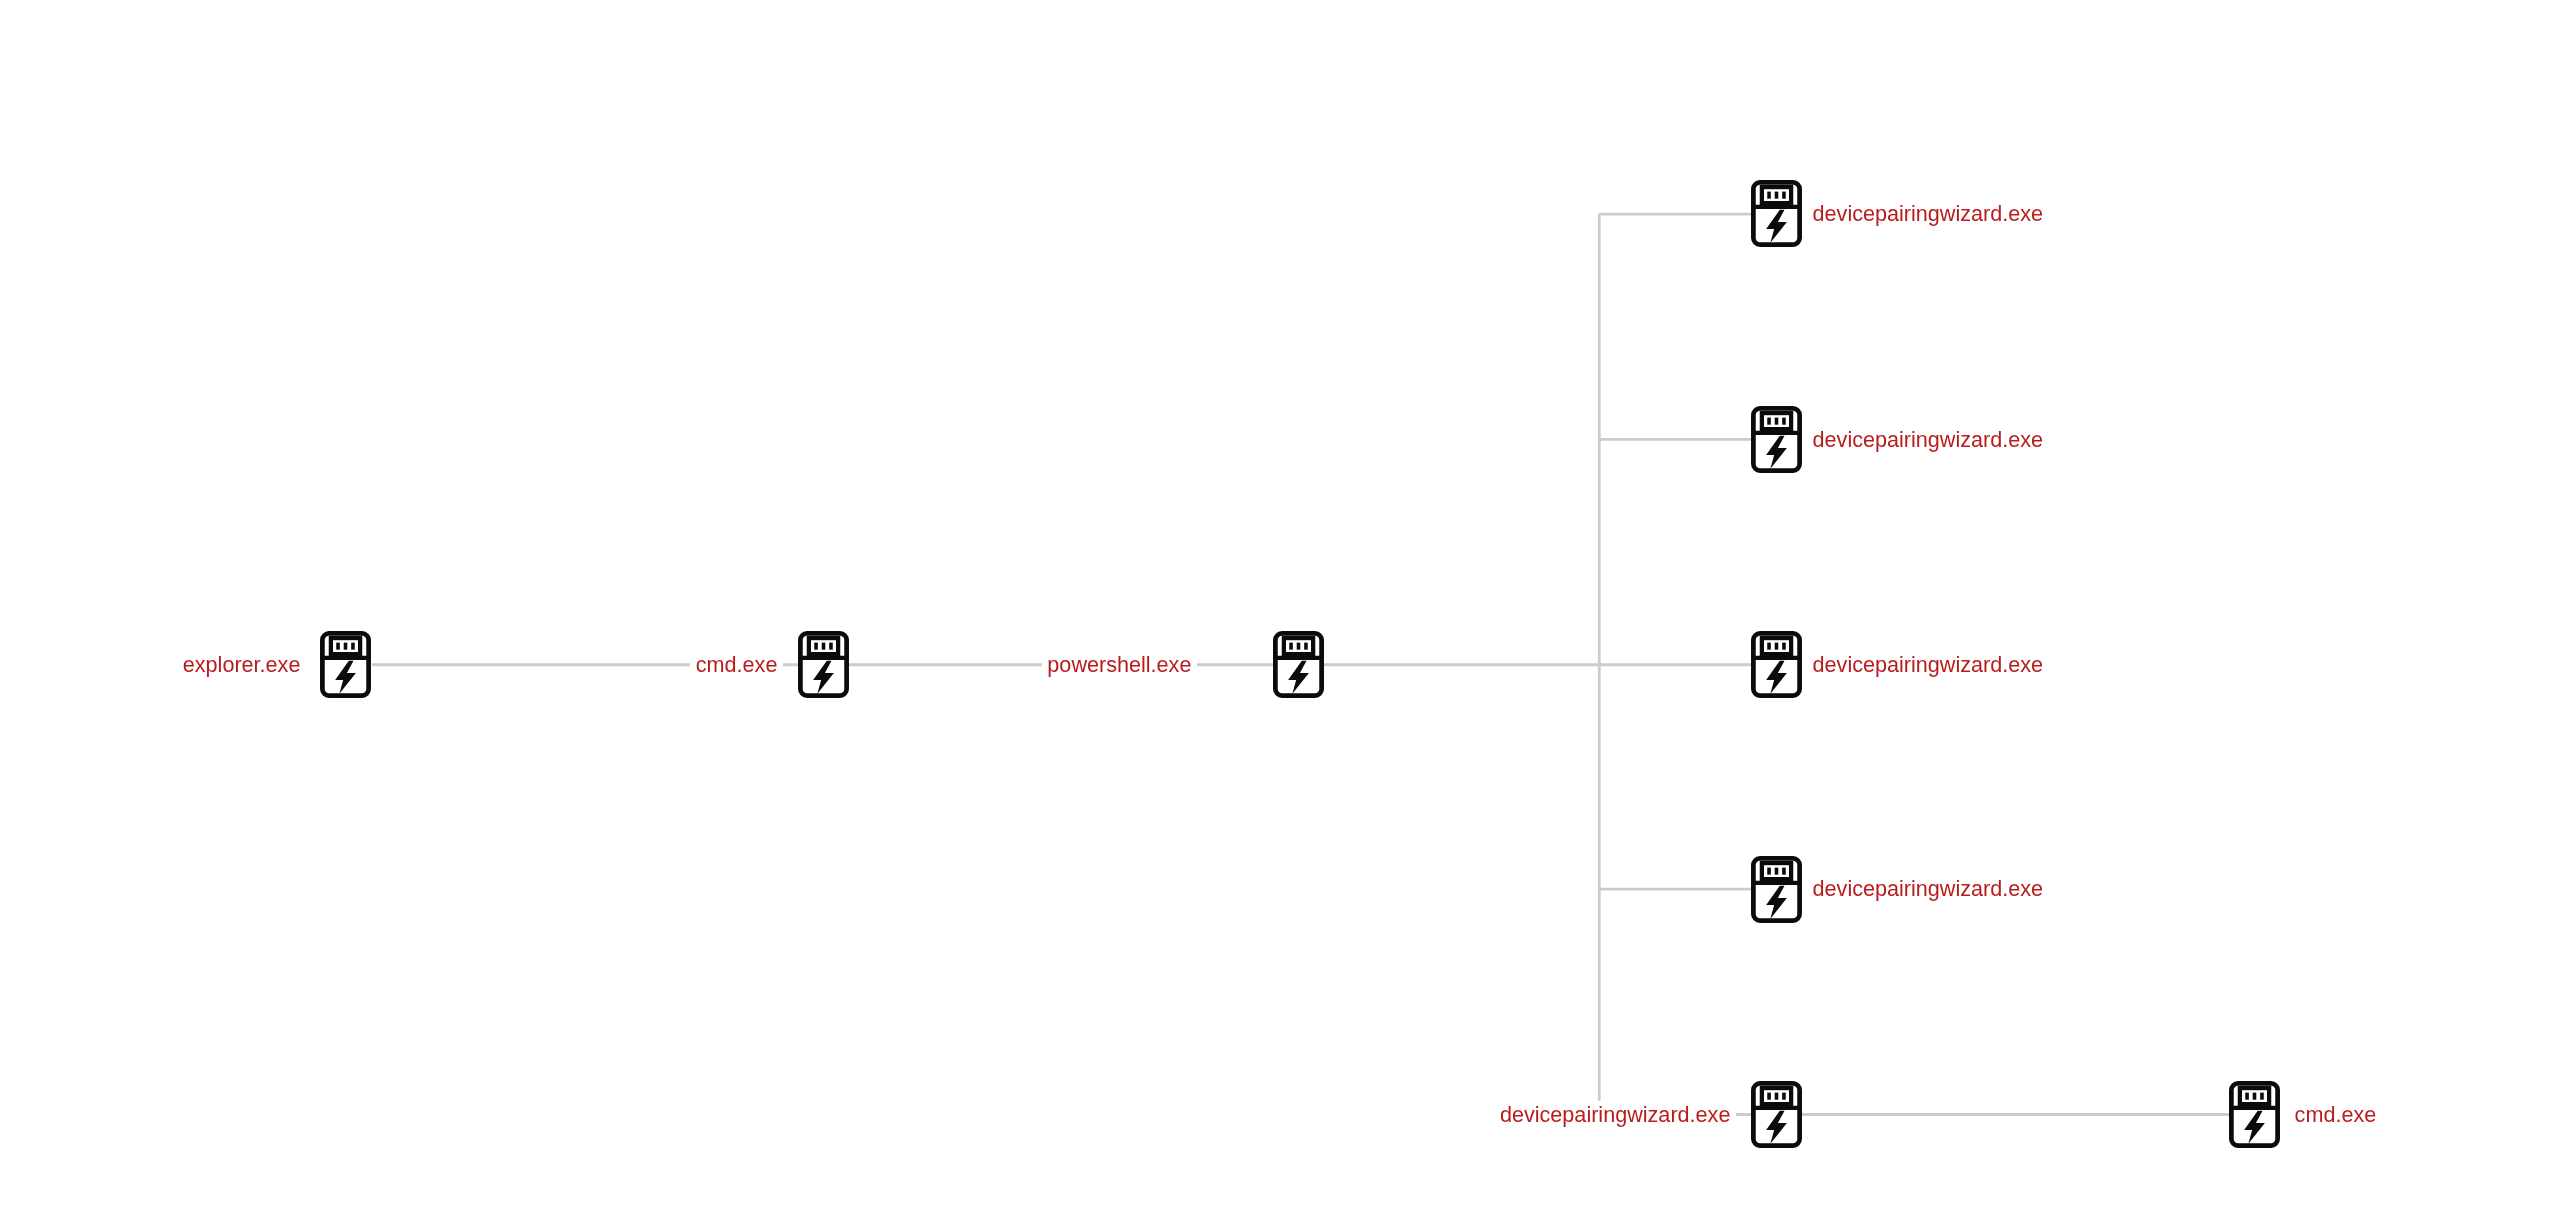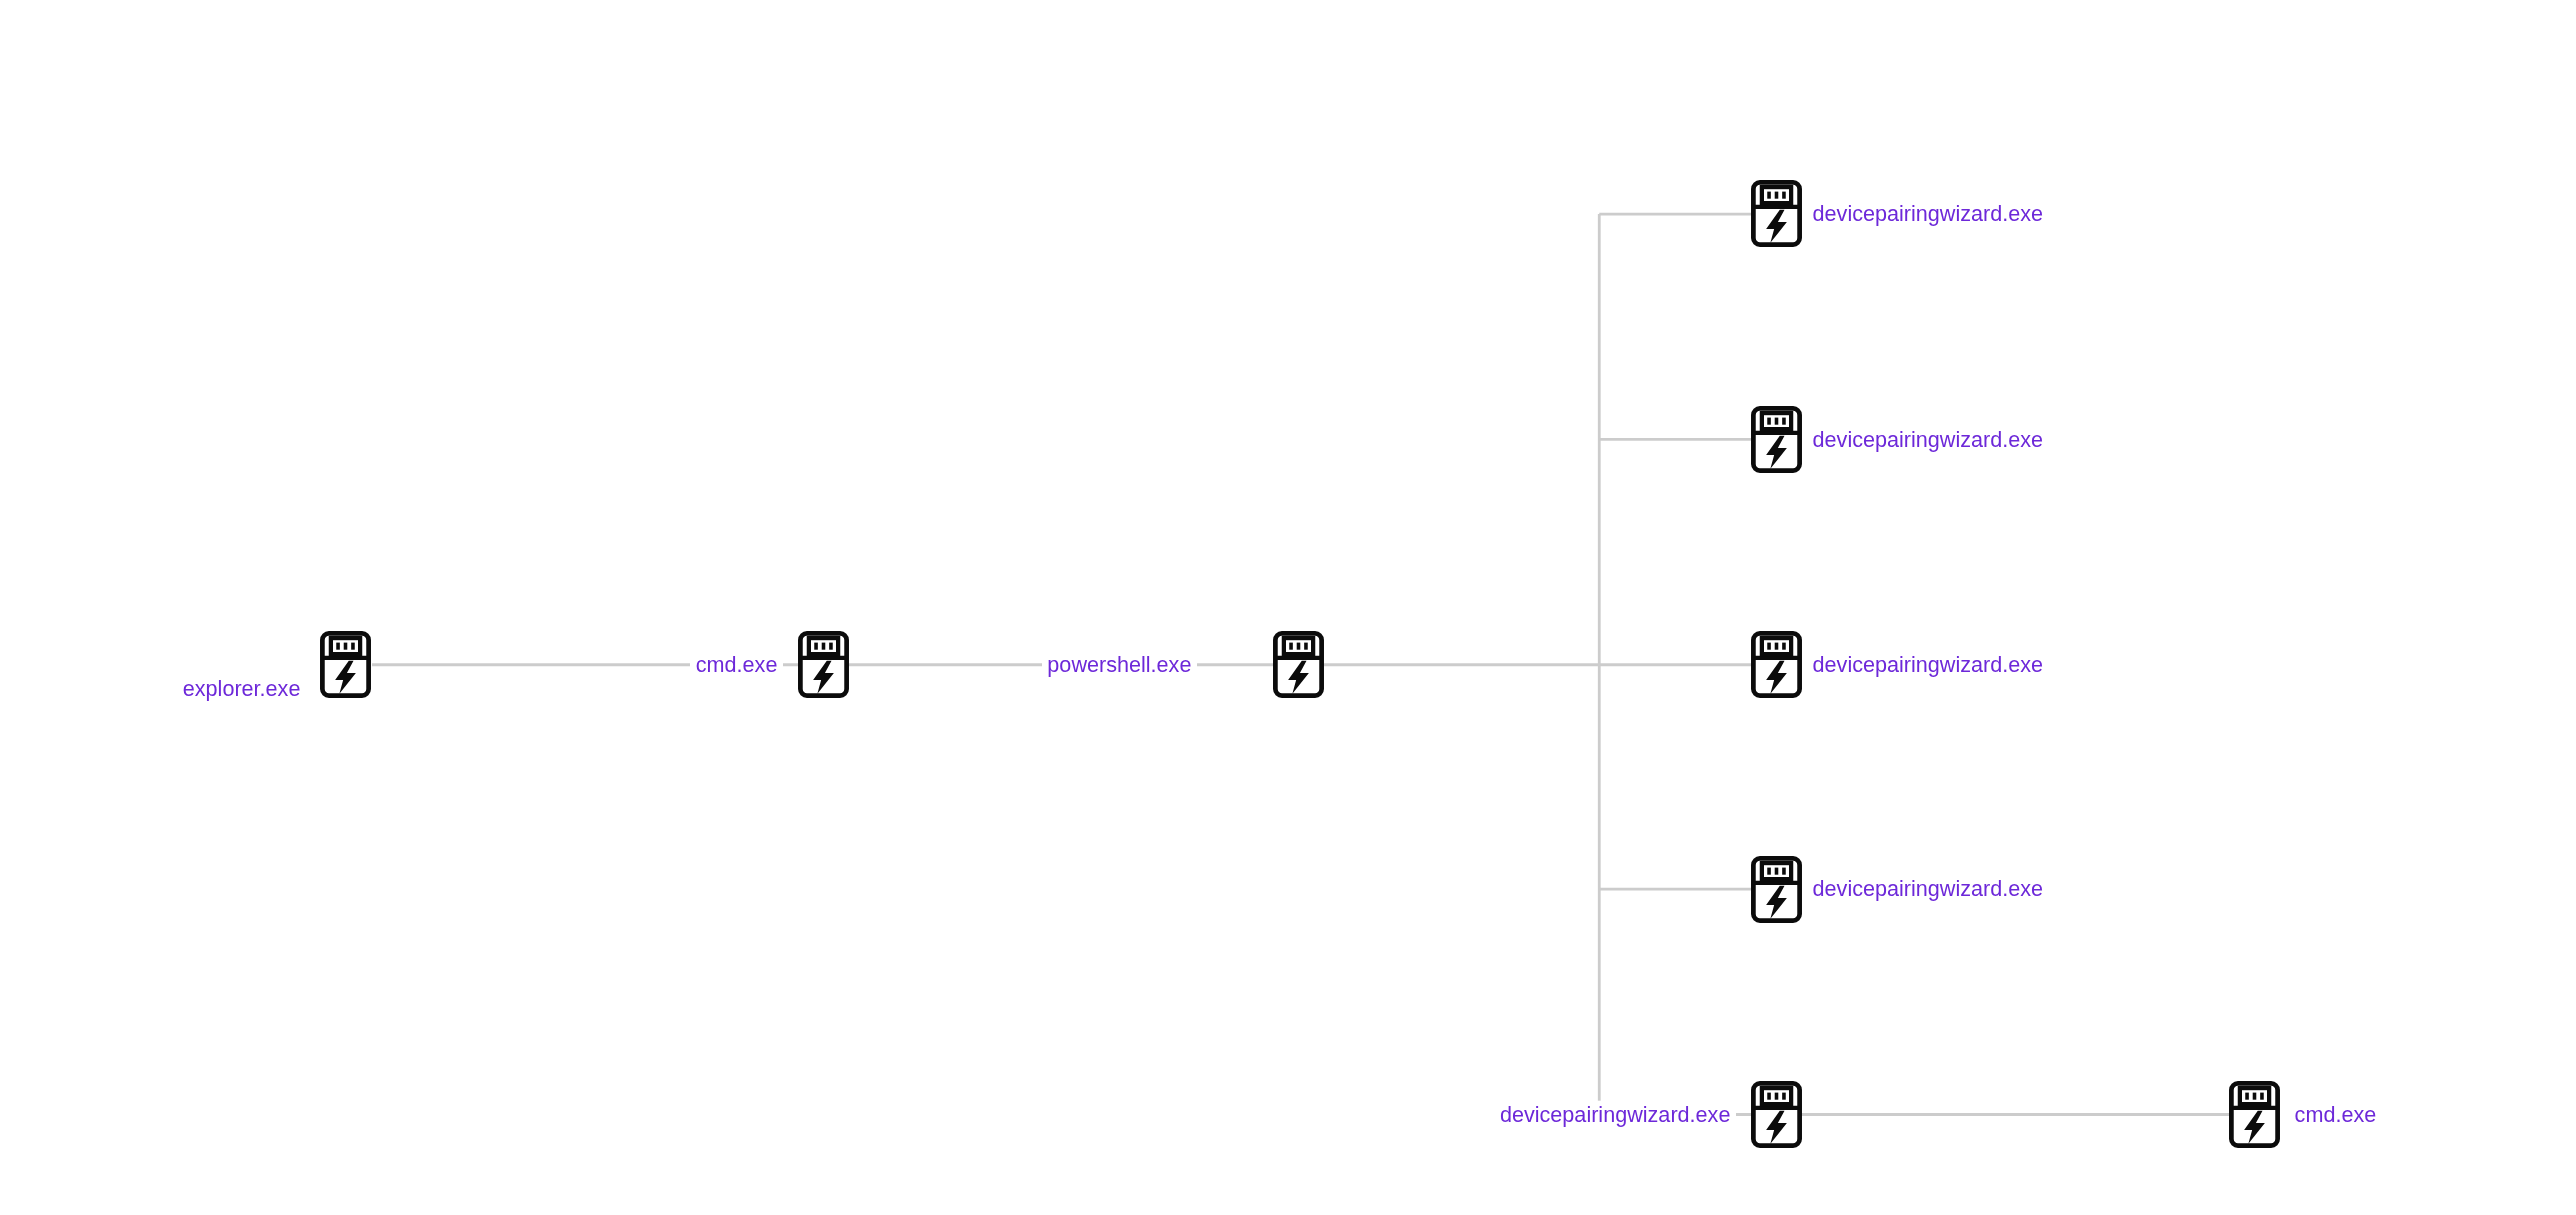--- a/index.html
+++ b/index.html
@@ -4,21 +4,21 @@
 <style>
   html,body { margin:0; padding:0; background:#ffffff; }
   .canvas {
     position:relative; width:2576px; height:1215px; background:#ffffff;
     font-family:"Liberation Sans", sans-serif; overflow:hidden;
   }
   svg.connectors { position:absolute; left:0; top:0; z-index:0; }
   .connector { stroke:#cccccc; stroke-width:3; fill:none; }
   .proc-label {
     position:absolute; z-index:2; transform:translateY(-50%);
-    font-size:21.6px; line-height:1.15; color:#6d28d9;
+    font-size:21.6px; line-height:1.15; color:#b91c1c;
     background:#ffffff; padding:1.9px 5.6px; white-space:nowrap;
   }
   .proc-icon { position:absolute; z-index:3; width:51px; height:67px; cursor:pointer; }
   .icon-stroke { stroke:#0b0b0b; fill:#ffffff; }
   .icon-fill { fill:#0b0b0b; }
 </style>
 </head>
 <body>
 
 <div class="canvas">
@@ -39,21 +39,21 @@
         <line x1="4" y1="28.5" x2="50" y2="28.5" stroke="#0b0b0b" stroke-width="4.5"></line>
         <rect class="icon-stroke" x="11.5" y="7.5" width="31" height="17" stroke-width="4.5"></rect>
         <rect class="icon-fill" x="17.2" y="12.3" width="3.8" height="7.5"></rect>
         <rect class="icon-fill" x="25.1" y="12.3" width="3.8" height="7.5"></rect>
         <rect class="icon-fill" x="33.0" y="12.3" width="3.8" height="7.5"></rect>
         <path class="icon-fill" d="M30.5 31.5 L16 52 H24.5 L20.5 66.5 L38 44.5 H28.5 L35.5 31.5 Z"></path>
       </symbol>
     </defs>
   </svg>
 
-  <span class="proc-label" style="right:2270px; top:689px">explorer.exe</span>
+  <span class="proc-label" style="right:2270px; top:665px">explorer.exe</span>
   <svg class="proc-icon" style="left:320px; top:631px" viewBox="0 0 54 71">
       <use href="#proc-icon" xlink:href="#proc-icon"></use>
     </svg>
 
   <span class="proc-label" style="right:1793px; top:665px">cmd.exe</span>
   <svg class="proc-icon" style="left:798px; top:631px" viewBox="0 0 54 71">
       <use href="#proc-icon" xlink:href="#proc-icon"></use>
     </svg>
 
   <span class="proc-label" style="right:1379px; top:665px">powershell.exe</span>

